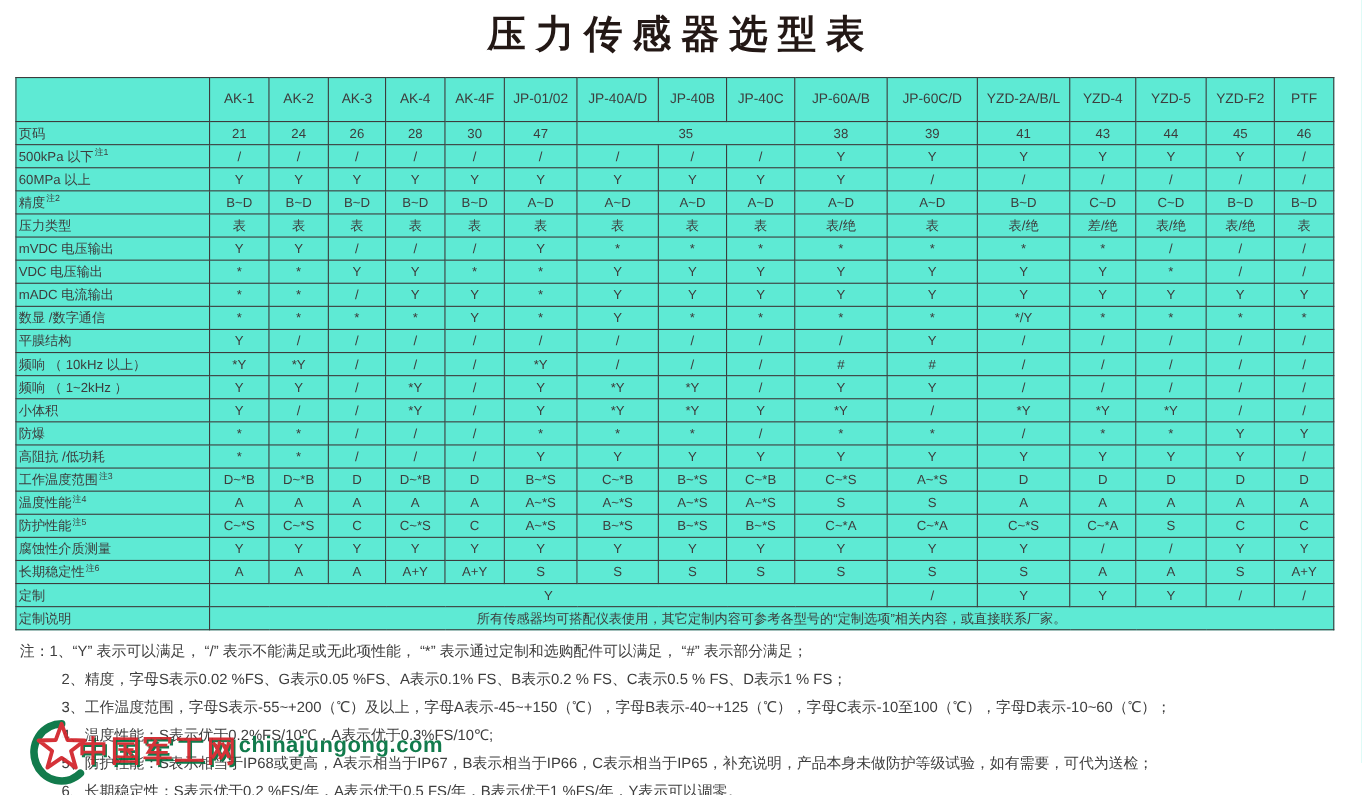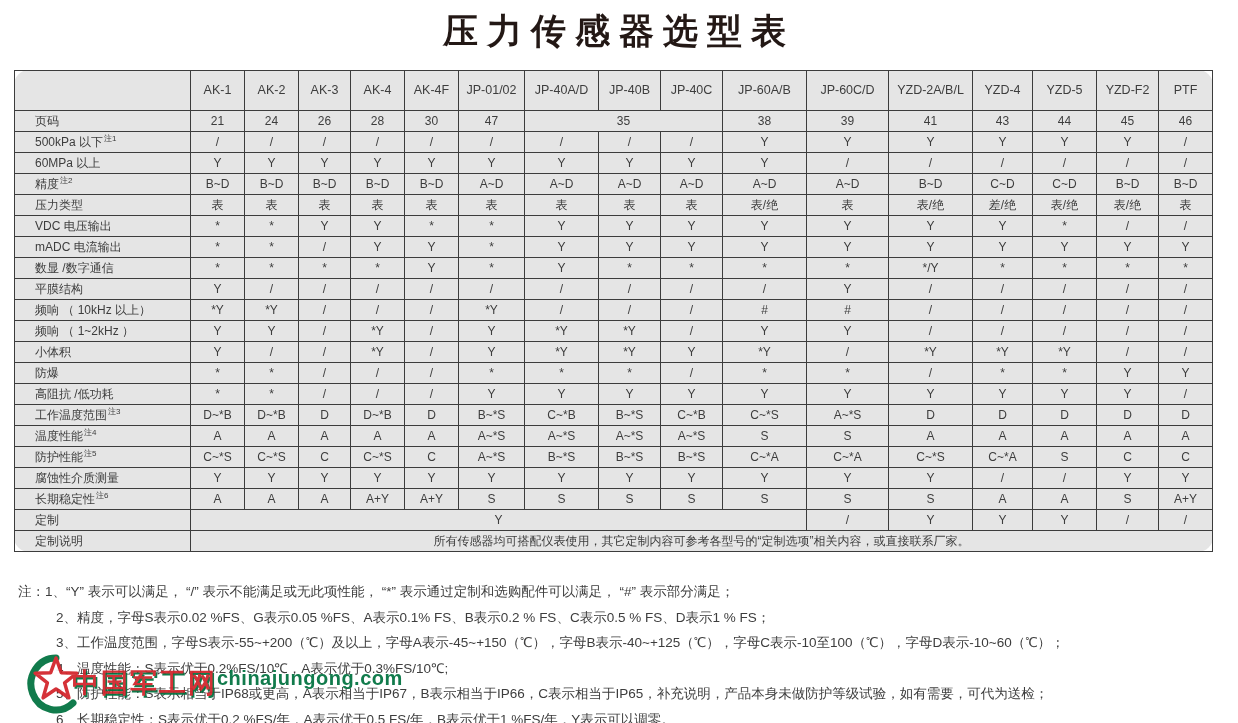--- a/index.html
+++ b/index.html
@@ -11,38 +11,37 @@
   .title{
     position:absolute;top:8px;left:0;width:100%;
     text-align:center;margin:0;
     font-family:"Liberation Serif", serif;
     font-weight:bold;font-size:35px;letter-spacing:9px;
     color:#231815;
   }
   table.sel{
     position:absolute;left:14px;top:70px;
     border-collapse:collapse;table-layout:fixed;
-    background:#e5e5e5;
-    border-radius:15px;
+    background:#5eead4;
   }
   table.sel th, table.sel td{
     border:1px solid #3c3c3c;
     font-weight:normal;
     font-size:12px;
     text-align:center;
     padding:0 1px;
     height:20px;line-height:20px;
     white-space:nowrap;overflow:hidden;
     color:#3d3d3d;
   }
   table.sel thead th{
     height:39px;line-height:39px;font-size:12.5px;
   }
   table.sel th.rowlabel{
-    text-align:left;padding-left:20px;
+    text-align:left;padding-left:2px;
   }
   table.sel sup{
     font-size:8px;line-height:8px;vertical-align:super;margin-left:1px;
   }
   .notes{
     position:absolute;left:18px;top:579px;width:1215px;
     font-size:13.5px;line-height:25.5px;color:#3d3d3d;
   }
   .note-line{white-space:nowrap;}
   .note-line.indented{padding-left:38px;}
@@ -198,20 +197,39 @@
         <td>表</td>
         <td>表/绝</td>
         <td>表</td>
         <td>表/绝</td>
         <td>差/绝</td>
         <td>表/绝</td>
         <td>表/绝</td>
         <td>表</td>
       </tr>
       <tr>
+        <th class="rowlabel"><span>mVDC 电压输出</span></th>
+        <td>Y</td>
+        <td>Y</td>
+        <td>/</td>
+        <td>/</td>
+        <td>/</td>
+        <td>Y</td>
+        <td>*</td>
+        <td>*</td>
+        <td>*</td>
+        <td>*</td>
+        <td>*</td>
+        <td>*</td>
+        <td>*</td>
+        <td>/</td>
+        <td>/</td>
+        <td>/</td>
+      </tr>
+      <tr>
         <th class="rowlabel"><span>VDC  电压输出</span></th>
         <td>*</td>
         <td>*</td>
         <td>Y</td>
         <td>Y</td>
         <td>*</td>
         <td>*</td>
         <td>Y</td>
         <td>Y</td>
         <td>Y</td>

